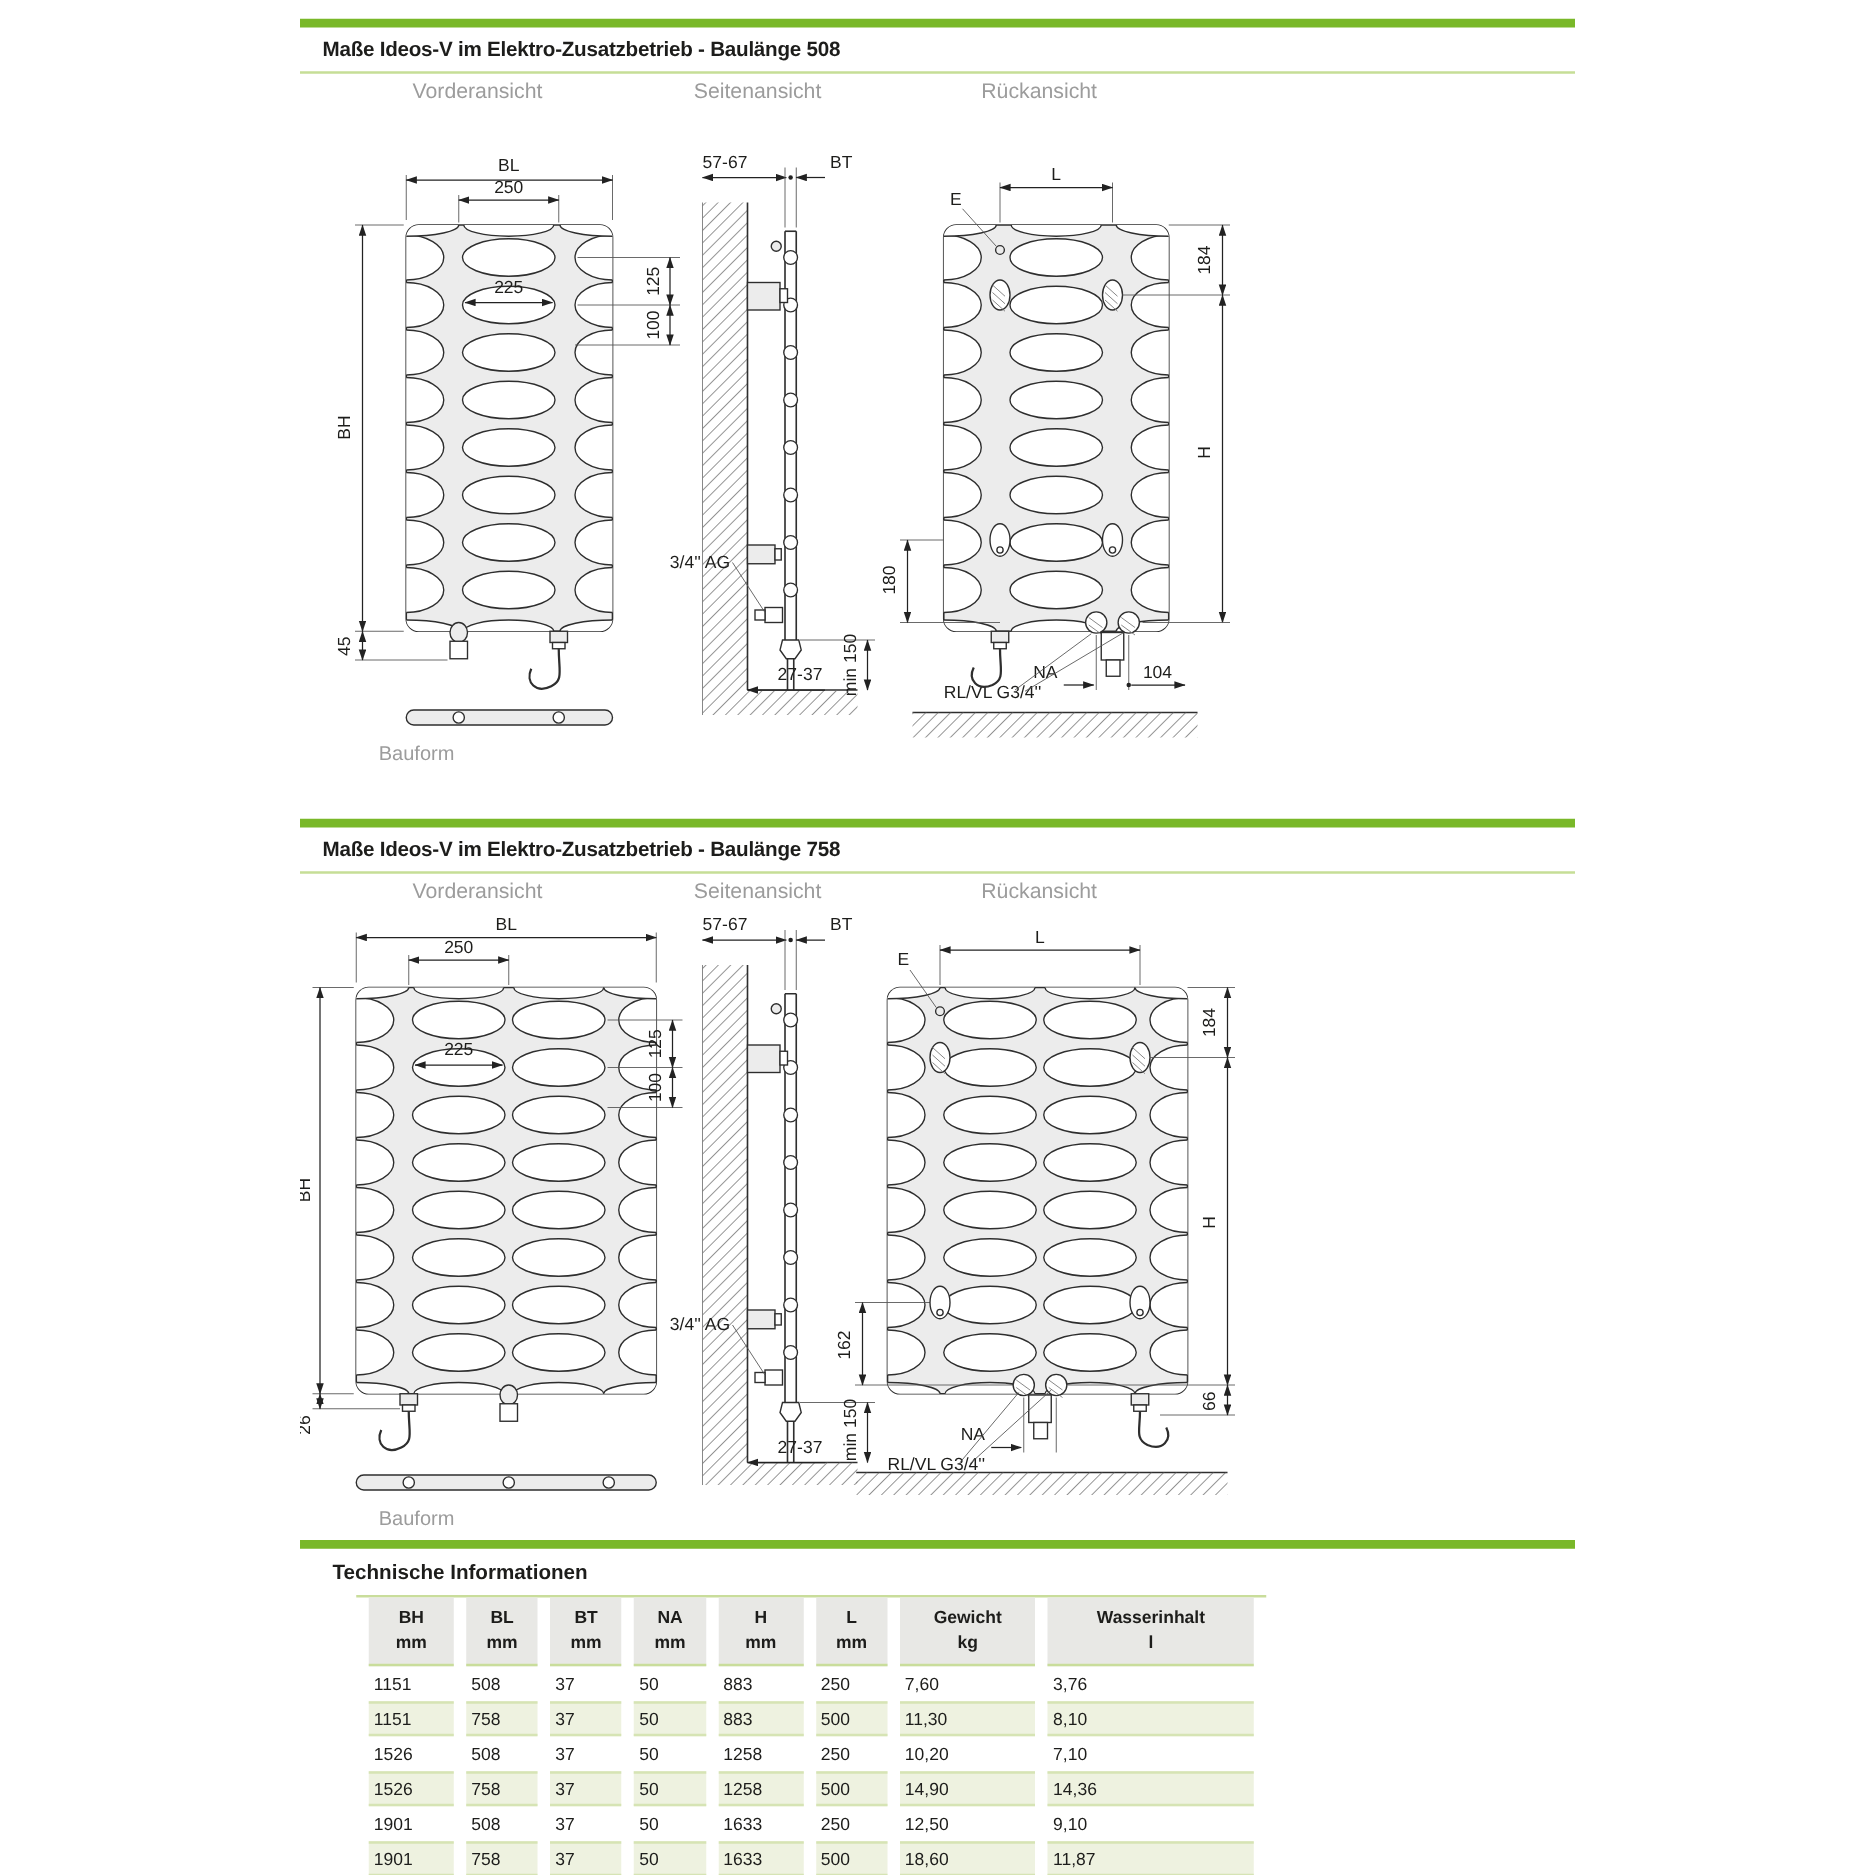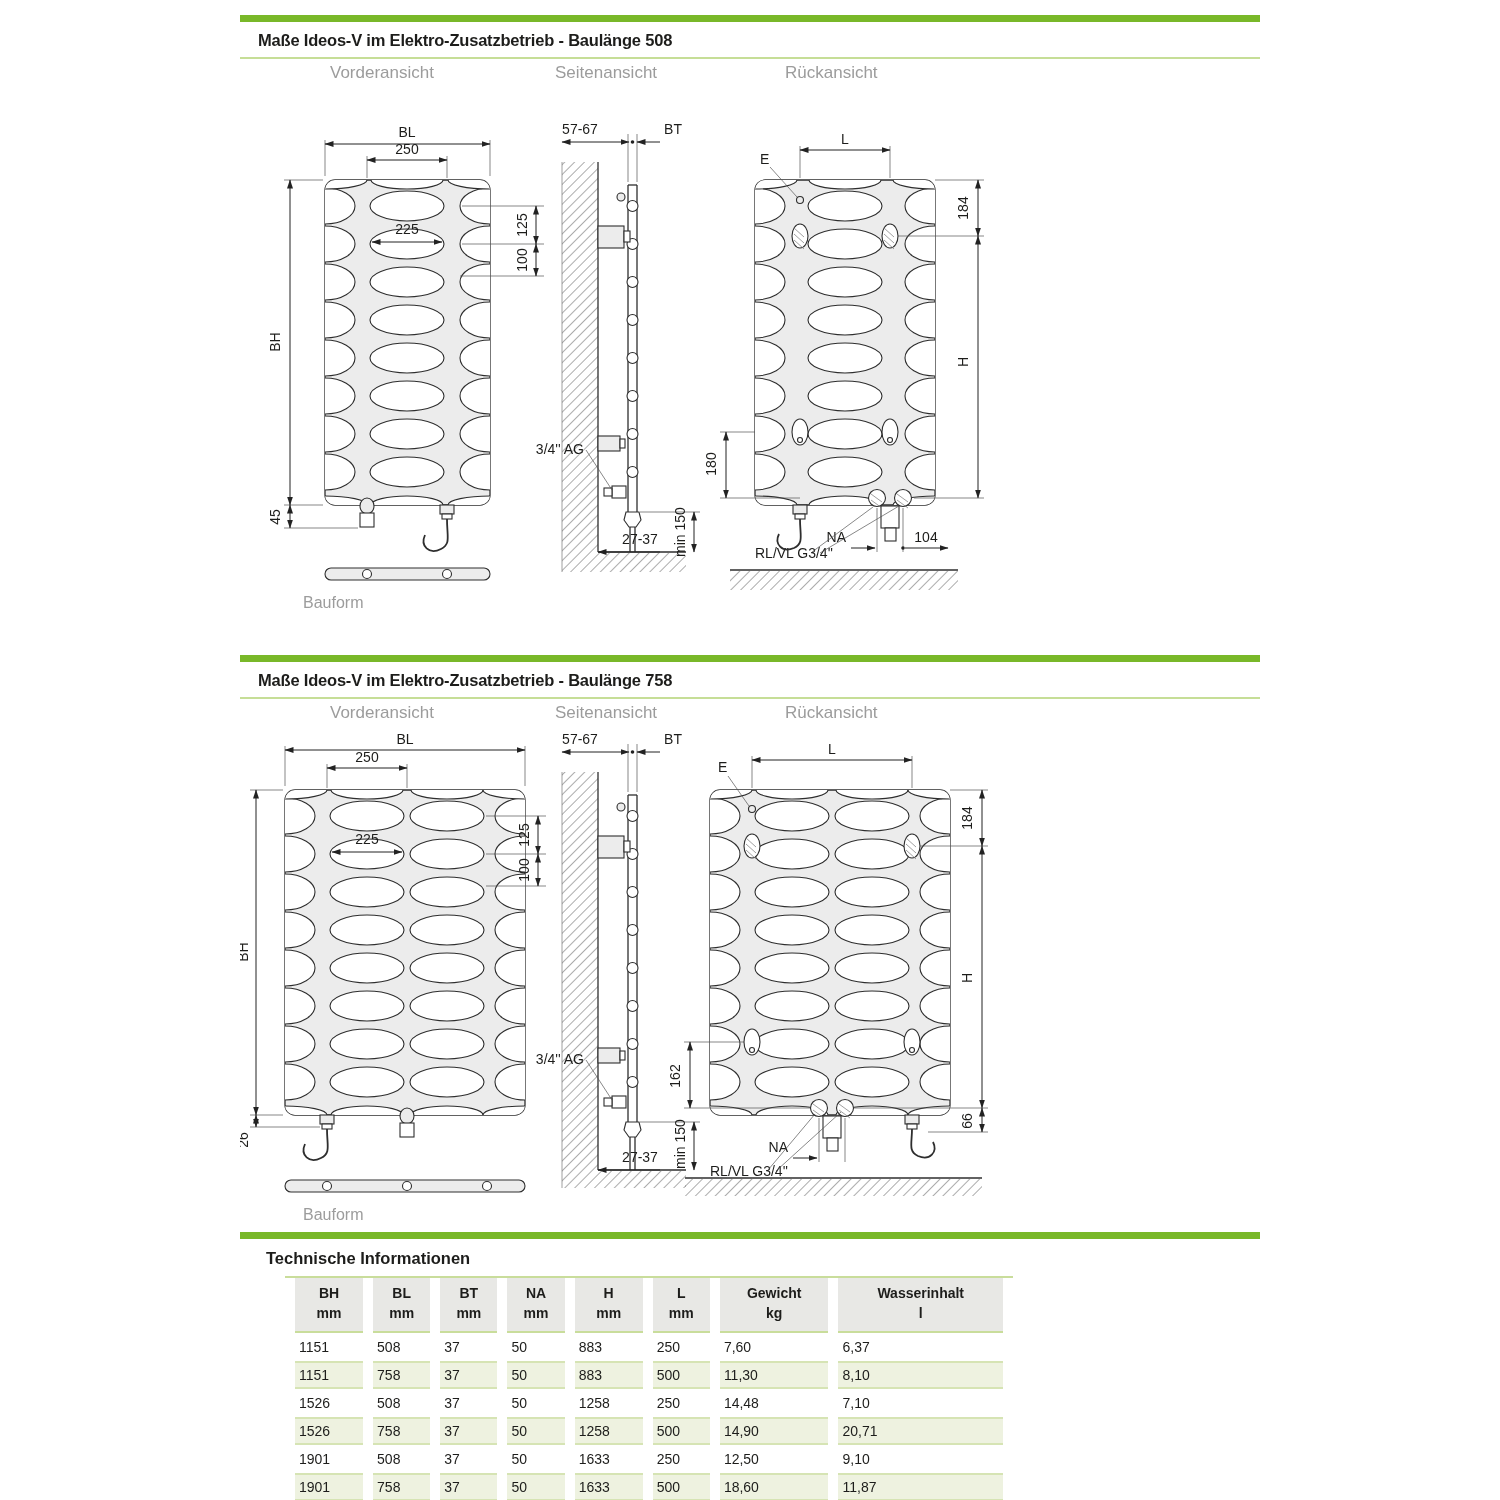--- a/index.html
+++ b/index.html
@@ -559,51 +559,51 @@
           </thead>
         <tbody>
             <tr>
               <td>1151</td>
               <td>508</td>
               <td>37</td>
               <td>50</td>
               <td>883</td>
               <td>250</td>
               <td>7,60</td>
-              <td>6,37</td>
+              <td>3,76</td>
             </tr>
             <tr>
               <td>1151</td>
               <td>758</td>
               <td>37</td>
               <td>50</td>
               <td>883</td>
               <td>500</td>
               <td>11,30</td>
               <td>8,10</td>
             </tr>
             <tr>
               <td>1526</td>
               <td>508</td>
               <td>37</td>
               <td>50</td>
               <td>1258</td>
               <td>250</td>
-              <td>14,48</td>
+              <td>10,20</td>
               <td>7,10</td>
             </tr>
             <tr>
               <td>1526</td>
               <td>758</td>
               <td>37</td>
               <td>50</td>
               <td>1258</td>
               <td>500</td>
               <td>14,90</td>
-              <td>20,71</td>
+              <td>14,36</td>
             </tr>
             <tr>
               <td>1901</td>
               <td>508</td>
               <td>37</td>
               <td>50</td>
               <td>1633</td>
               <td>250</td>
               <td>12,50</td>
               <td>9,10</td>

